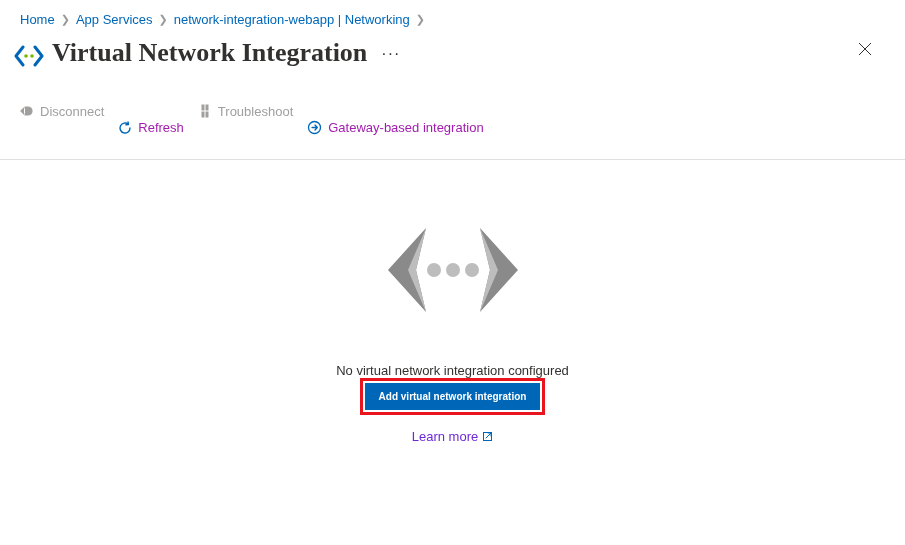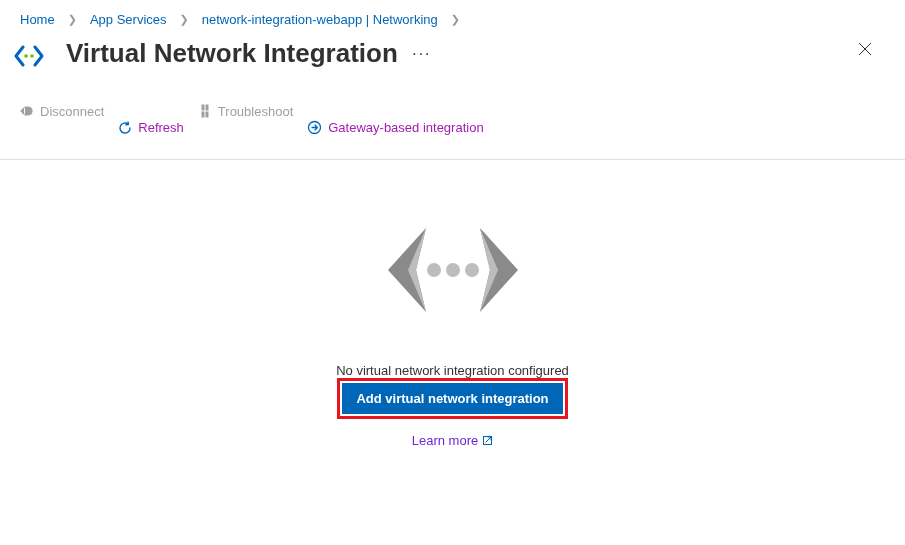--- a/index.html
+++ b/index.html
@@ -8,21 +8,21 @@
     font-size: 13px;
     color: #323130;
     background: #ffffff;
     width: 905px;
     height: 545px;
     overflow: hidden;
   }
   .breadcrumb {
     display: flex;
     align-items: center;
-    gap: 13px;
+    gap: 6px;
     padding: 12px 20px 4px 20px;
     font-size: 13px;
     color: #605e5c;
   }
   .breadcrumb a {
     color: #0067b8;
     text-decoration: none;
     cursor: pointer;
   }
   .crumb-sep { color: #999; font-size: 11px; }
@@ -32,21 +32,21 @@
     align-items: center;
     padding: 2px 20px 0 12px;
     position: relative;
   }
   .header-icon {
     flex-shrink: 0;
     width: 34px; height: 34px;
     display: flex; align-items: center; justify-content: center;
     margin-top: 6px;
   }
-  .title-group { margin-left: 20px; }
+  .title-group { margin-left: 6px; font-family: Liberation Serif, serif; }
   .page-title {
     font-size: 26px;
     font-weight: 600;
     color: #323130;
     line-height: 1.1;
   }
   .subtitle { font-size: 13px; color: #605e5c; margin-top: 2px; }
   .ellipsis {
     margin-left: 14px;
     margin-top: 2px;
@@ -93,21 +93,21 @@
   .empty-msg { font-size: 13px; color: #323130; }
   .add-btn-wrap {
     border: 3px solid #e8141e;
     padding: 2px;
     margin-bottom: 14px;
   }
   .add-btn {
     background: #0067b8;
     color: #fff;
     border: none;
-    font-size: 13px;
+    font-size: 10px;
     font-weight: 600;
     padding: 8px 14px;
     cursor: pointer;
     font-family: inherit;
   }
   .learn-more {
     color: #6d28d9;
     font-size: 13px;
     display: flex; align-items: center; gap: 4px;
     cursor: pointer;

